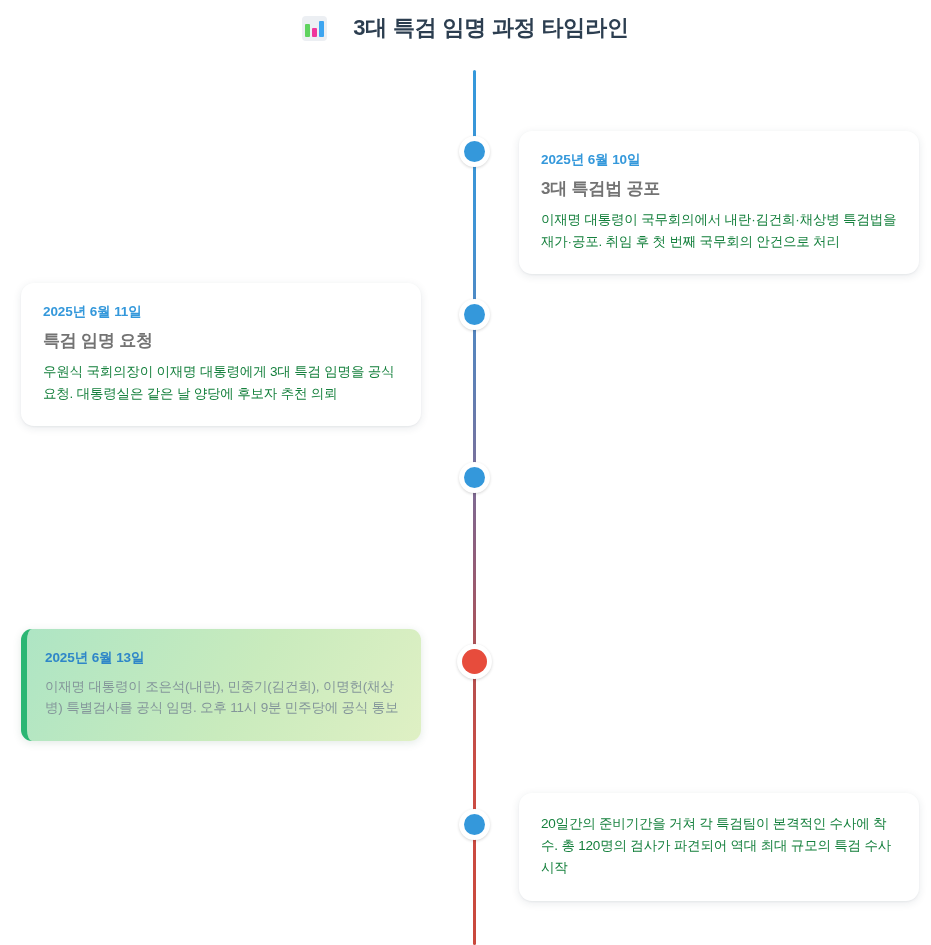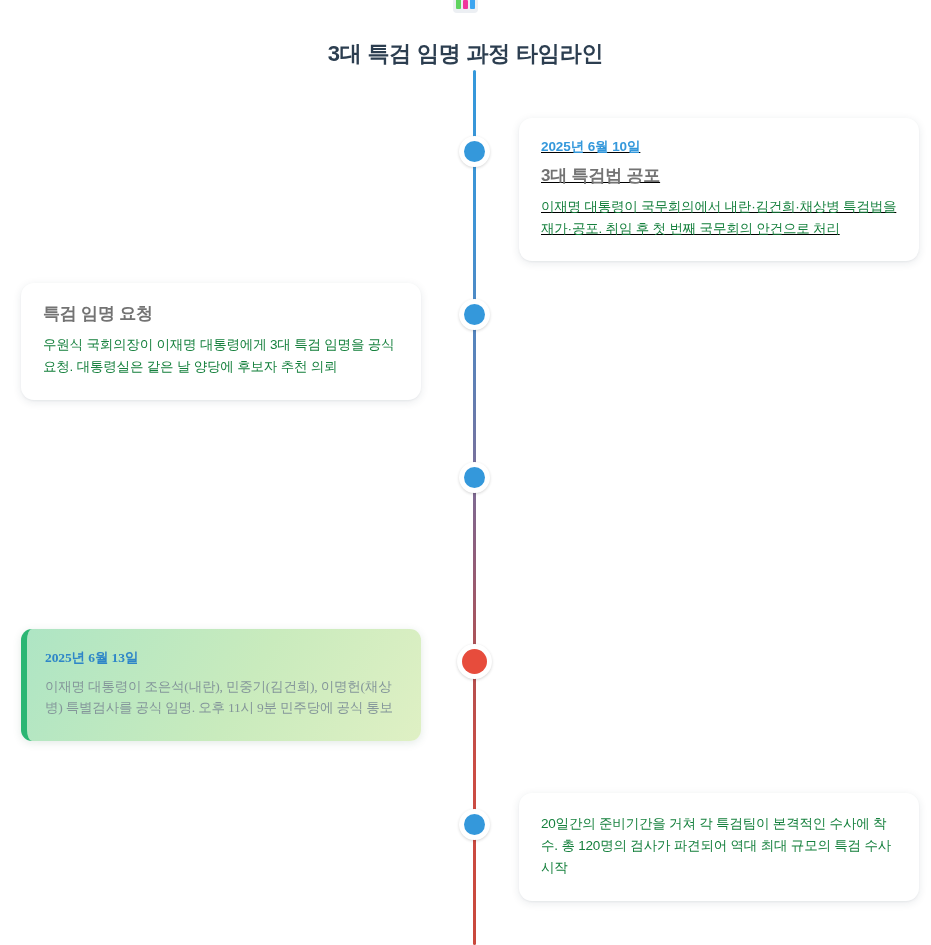--- a/index.html
+++ b/index.html
@@ -24,21 +24,20 @@
   .page-header {
     position: absolute;
     top: 8px;
     left: 0;
     width: 931px;
     height: 40px;
     display: flex;
     align-items: center;
     justify-content: center;
     gap: 26px;
-    flex-direction: column;
   }
 
   .title-icon {
     width: 25px;
     height: 25px;
     position: relative;
     display: inline-block;
     border-radius: 4px;
     background: #eceff3;
     overflow: hidden;
@@ -116,33 +115,32 @@
     position: absolute;
     background: #ffffff;
     border-radius: 13px;
     padding: 20px 22px 22px 22px;
     box-shadow: 0 2px 9px rgba(33, 50, 70, 0.10),
                 0 1px 2px rgba(33, 50, 70, 0.05);
   }
   .tl-card.right { left: 519px; width: 400px; }
   .tl-card.left  { left: 21px;  width: 400px; }
 
-  .tl-card.c1 { top: 118px; text-decoration: underline; }
+  .tl-card.c1 { top: 131px; }
   .tl-card.c2 { top: 283px; }
   .tl-card.c3 { top: 449px; }
   .tl-card.c4 { top: 629px; }
   .tl-card.c5 { top: 793px; }
 
   .tl-card.accent {
     background: linear-gradient(120deg, #aee5c4 0%, #c9ebbd 55%, #dff0c4 100%);
     border-left: 6px solid #2bb673;
     border-radius: 11px;
     padding-left: 18px;
     box-shadow: 0 2px 9px rgba(40, 90, 60, 0.13);
-    font-family: Liberation Serif, serif;
   }
 
   .card-date {
     font-size: 13.5px;
     font-weight: bold;
     color: #3498db;
     line-height: 1.3;
     margin-bottom: 9px;
     letter-spacing: -0.1px;
   }
@@ -188,20 +186,21 @@
   <div class="tl-dot highlight d4"></div>
   <div class="tl-dot d5"></div>
 
   <div class="tl-card right c1">
     <div class="card-date">2025년 6월 10일</div>
     <div class="card-title">3대 특검법 공포</div>
     <div class="card-desc">이재명 대통령이 국무회의에서 내란·김건희·채상병 특검법을 재가·공포. 취임 후 첫 번째 국무회의 안건으로 처리</div>
   </div>
 
   <div class="tl-card left c2">
+    <div class="card-date">2025년 6월 11일</div>
     <div class="card-title">특검 임명 요청</div>
     <div class="card-desc">우원식 국회의장이 이재명 대통령에게 3대 특검 임명을 공식 요청. 대통령실은 같은 날 양당에 후보자 추천 의뢰</div>
   </div>
 
 
   <div class="tl-card left accent c4">
     <div class="card-date">2025년 6월 13일</div>
     <div class="card-desc">이재명 대통령이 조은석(내란), 민중기(김건희), 이명헌(채상병) 특별검사를 공식 임명. 오후 11시 9분 민주당에 공식 통보</div>
   </div>
 

